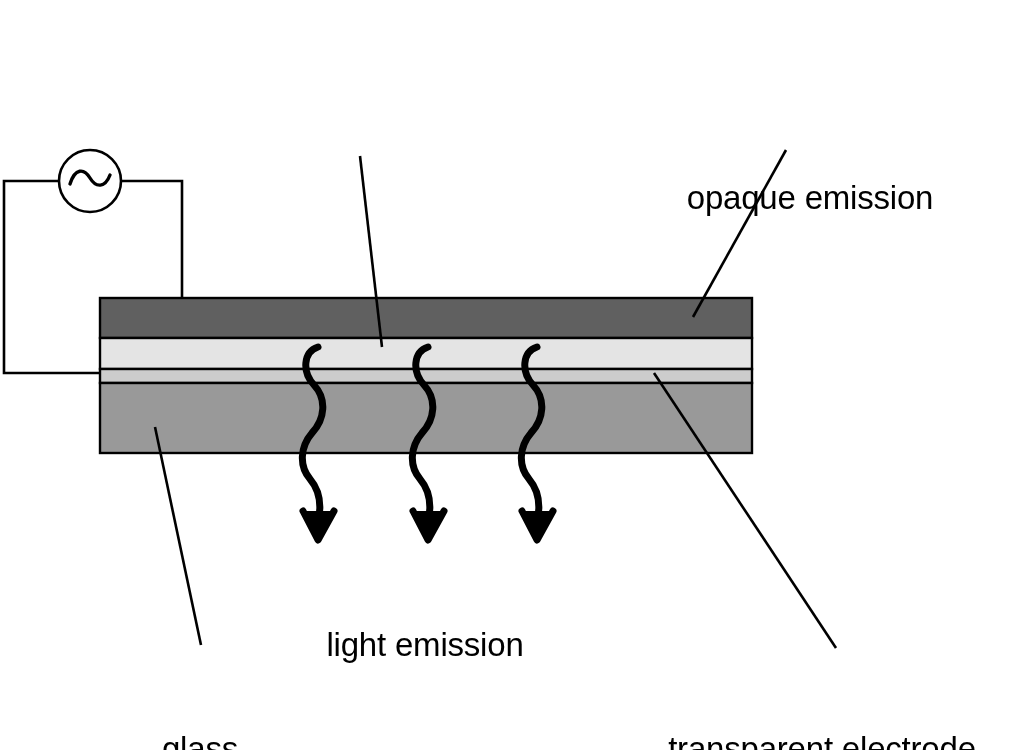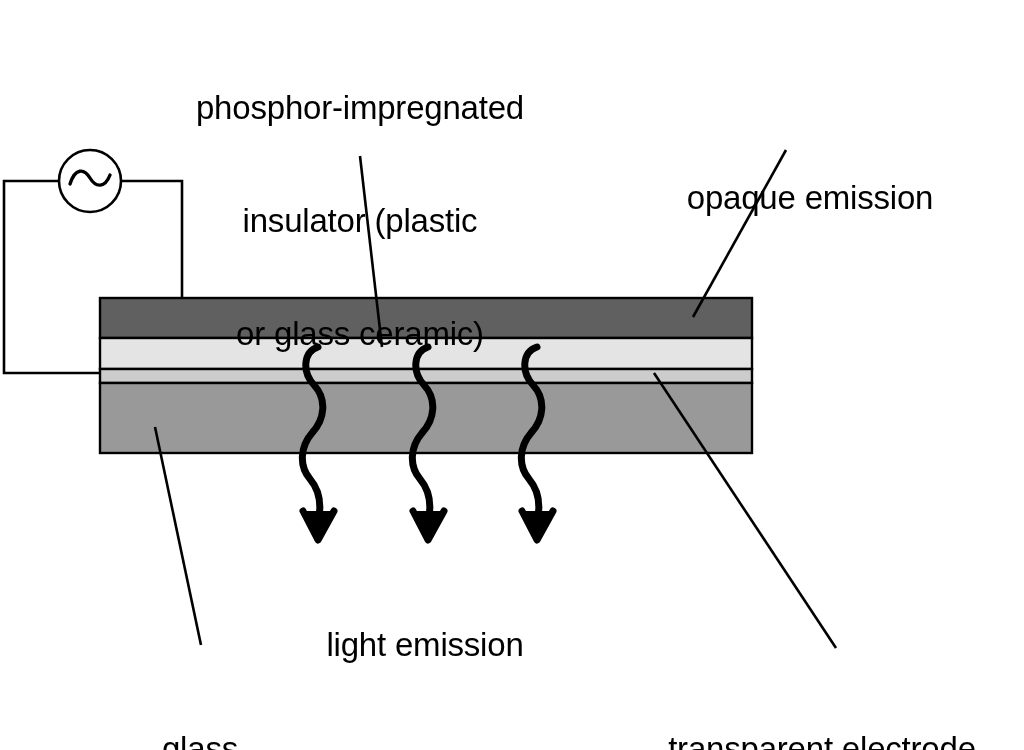--- a/index.html
+++ b/index.html
@@ -122,25 +122,20 @@
     </g>
 
     <g stroke="#000000" stroke-width="2.6" fill="none">
       <line x1="360" y1="156" x2="382" y2="347"></line>
       <line x1="786" y1="150" x2="693" y2="317"></line>
       <line x1="836" y1="648" x2="654" y2="373"></line>
       <line x1="201" y1="645" x2="155" y2="427"></line>
     </g>
   </svg>
 
-  <div class="label" id="label-insulator">
-    <span class="ln">phosphor-impregnated</span>
-    <span class="ln">insulator (plastic</span>
-    <span class="ln">or glass ceramic)</span>
-  </div>
 
   <div class="label" id="label-opaque">
     <span class="ln">opaque emission</span>
   </div>
 
   <div class="label" id="label-light-emission">
     <span class="ln">light emission</span>
   </div>
 
   <div class="label" id="label-glass">

